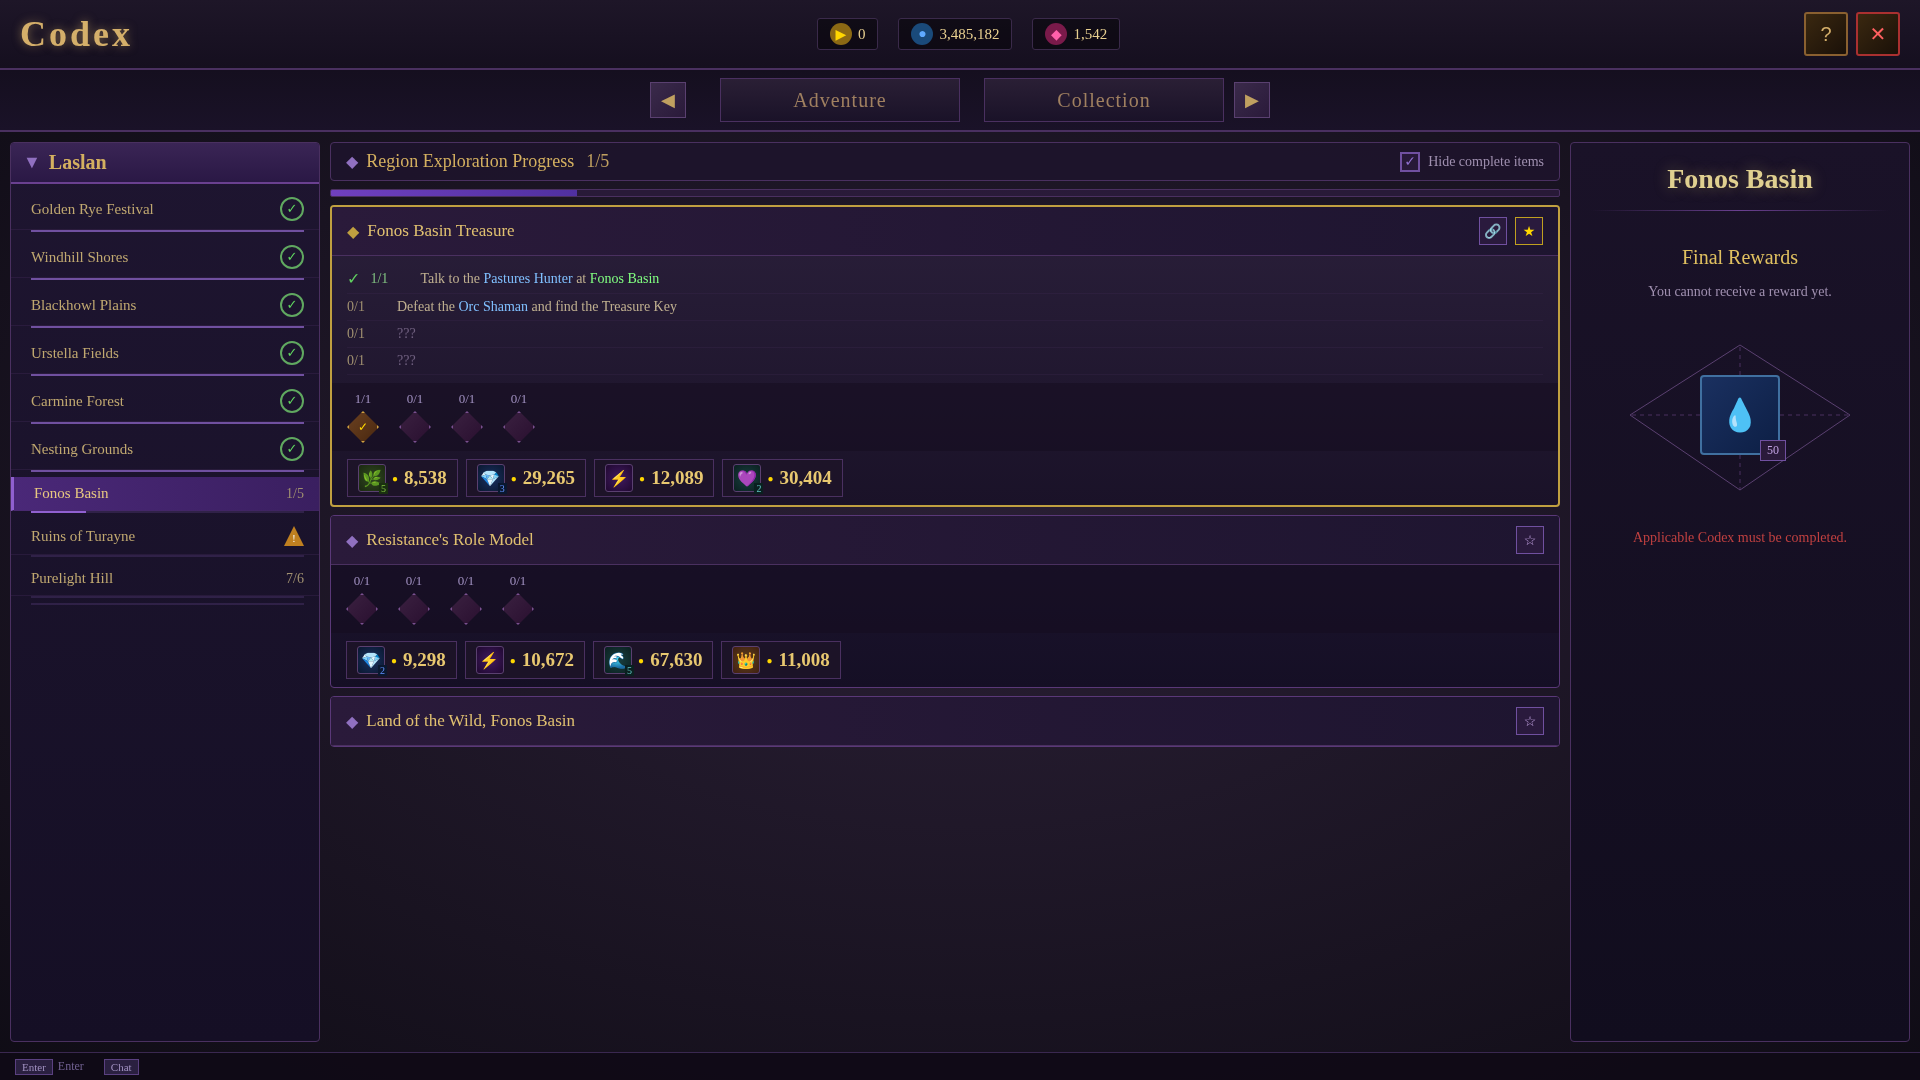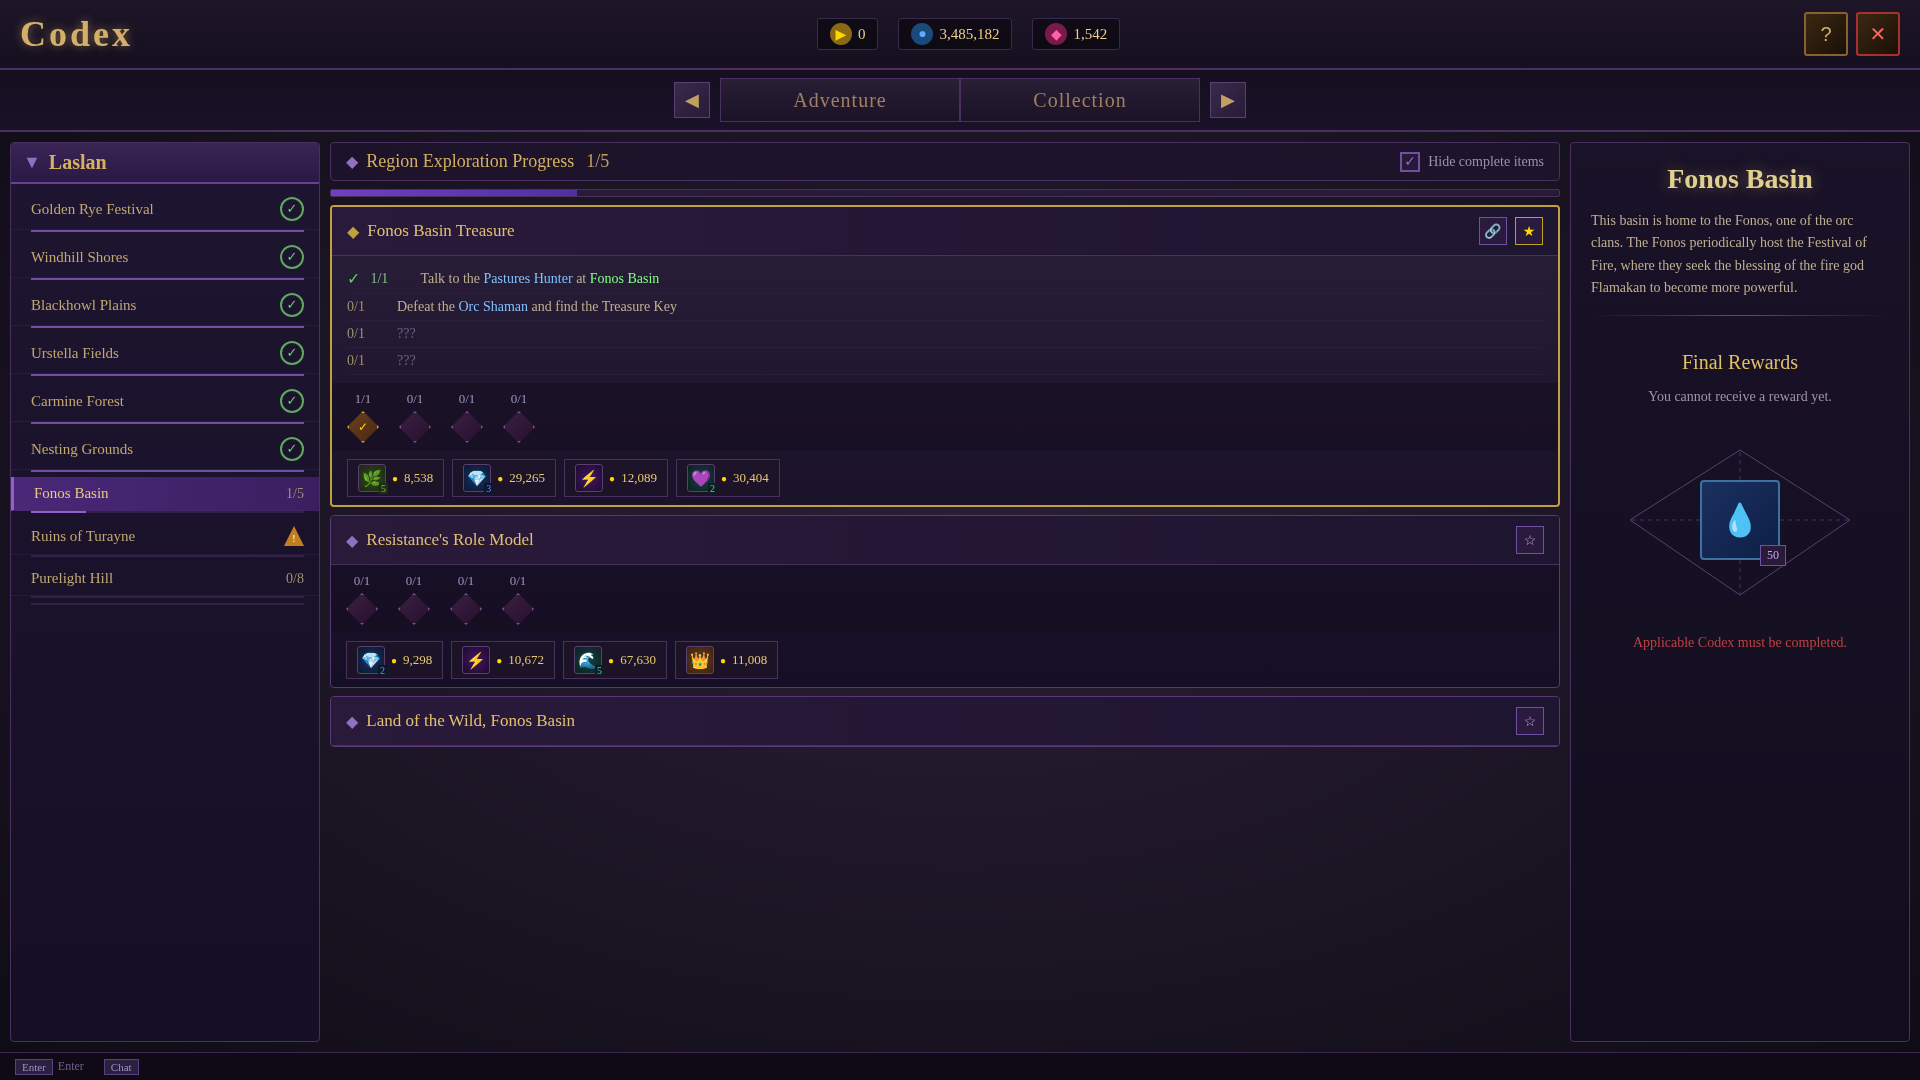--- a/index.html
+++ b/index.html
@@ -141,20 +141,21 @@
       height: 44px;
       display: flex;
       align-items: center;
       justify-content: center;
       font-size: 20px;
       cursor: pointer;
       border: 1px solid #4a3060;
       background: linear-gradient(180deg, #2a1f35 0%, #1a1228 100%);
       color: #a08060;
       letter-spacing: 1px;
+      margin-left: 24px;
     }
 
     .tab.active {
       background: linear-gradient(180deg, #5a3080 0%, #3a1f5a 100%);
       border-color: #8a60c0;
       color: #e0c080;
     }
 
     
     .content-area {
@@ -446,22 +447,23 @@
       border-radius: 3px;
       border: 1px solid #5a4070;
     }
 
     .reward-item-icon.green { background: radial-gradient(circle, #304820, #1a2810); }
     .reward-item-icon.blue { background: radial-gradient(circle, #1a3060, #0a1830); }
     .reward-item-icon.purple { background: radial-gradient(circle, #401a60, #200830); }
     .reward-item-icon.teal { background: radial-gradient(circle, #1a4040, #0a2020); }
 
     .reward-amount {
-      font-size: 13px;
+      font-size: 19px;
       color: #e8c870;
+      font-weight: bold;
     }
 
     .gold-dot {
       color: #ffd700;
       font-size: 10px;
     }
 
     
     .right-panel {
       width: 340px;
@@ -665,21 +667,21 @@
         <div class="sidebar-item">
           <span class="sidebar-item-name">Ruins of Turayne</span>
           <div style="width:20px;height:20px;background:#c08020;clip-path:polygon(50% 0%,0% 100%,100% 100%);display:flex;align-items:flex-end;justify-content:center;color:#fff;font-size:10px;padding-bottom:2px;">!</div>
         </div>
         <div class="sidebar-progress-bar">
             <div class="sidebar-progress-fill" style="width:0%"></div>
           </div>
 
         <div class="sidebar-item">
           <span class="sidebar-item-name">Purelight Hill</span>
-          <span class="progress-text">0/8</span>
+          <span class="progress-text">7/6</span>
         </div>
         <div class="sidebar-progress-bar">
             <div class="sidebar-progress-fill" style="width:0%"></div>
           </div>
 
         <div class="sidebar-progress-bar">
             <div class="sidebar-progress-fill" style="width:0%"></div>
           </div>
 
       </div>
@@ -867,21 +869,20 @@
           <div class="quest-icons">
             <button class="quest-icon-btn">☆</button>
           </div>
         </div>
       </div>
 
     </div>
 
     <div class="right-panel">
       <div class="region-name-title">Fonos Basin</div>
-      <p class="region-description">This basin is home to the Fonos, one of the orc clans. The Fonos periodically host the Festival of Fire, where they seek the blessing of the fire god Flamakan to become more powerful.</p>
       <div class="divider"></div>
       <div class="final-rewards-title">Final Rewards</div>
       <div class="cannot-receive">You cannot receive a reward yet.</div>
 
       <div class="reward-diamond-container">
 
         <svg width="280" height="180" style="position:absolute;">
           <line x1="140" y1="90" x2="30" y2="90" stroke="#4a3060" stroke-width="1" stroke-dasharray="4,4"></line>
           <line x1="140" y1="90" x2="250" y2="90" stroke="#4a3060" stroke-width="1" stroke-dasharray="4,4"></line>
           <line x1="140" y1="90" x2="140" y2="20" stroke="#4a3060" stroke-width="1" stroke-dasharray="4,4"></line>

